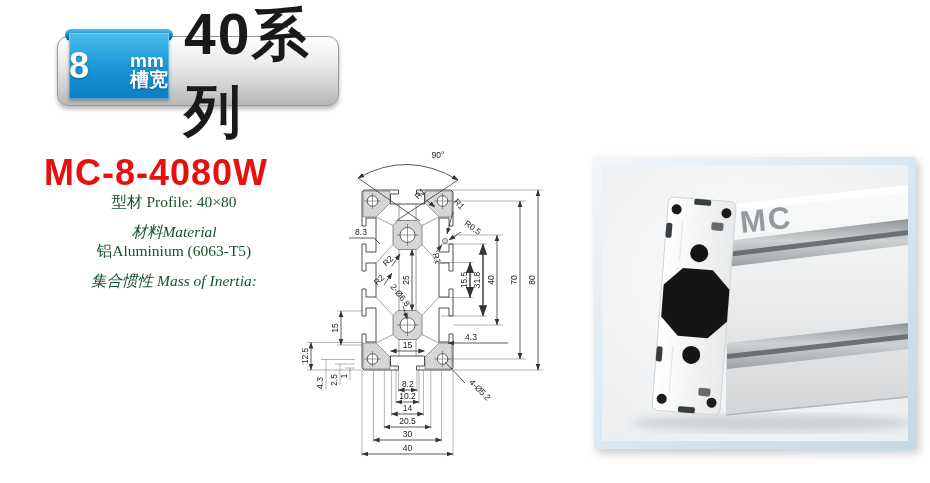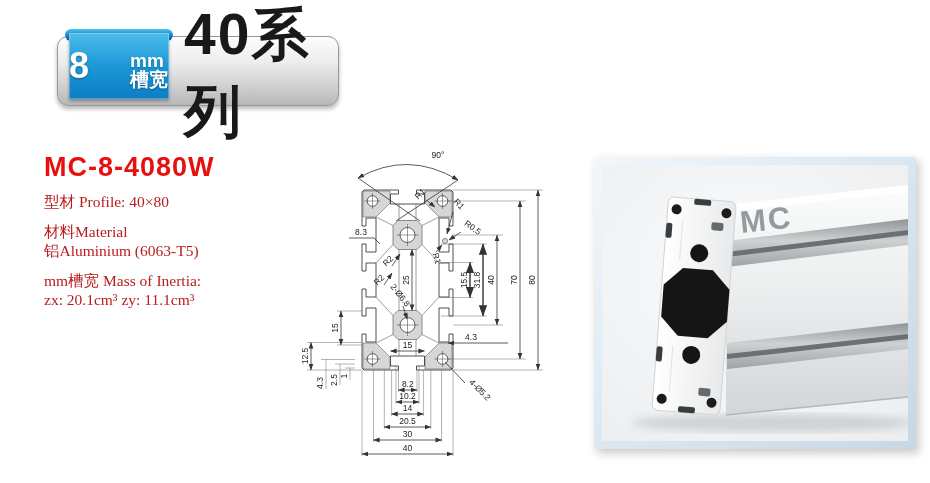--- a/index.html
+++ b/index.html
@@ -29,29 +29,29 @@
     position:absolute;left:0;right:0;top:4px;bottom:0;
     background:linear-gradient(180deg,#4cbdec 0%,#1b96d5 52%,#0c7ec4 100%);
     box-shadow:inset 0 0 0 1px rgba(255,255,255,.28), 0 2px 3px rgba(0,0,0,.3);
     display:flex;align-items:center;justify-content:center;
     color:#ffffff;text-shadow:0 1px 2px rgba(0,0,0,.35);
   }
   .slot-num{font-size:36px;font-weight:bold;line-height:1;}
   .slot-unit{font-size:19px;font-weight:bold;line-height:1;margin-top:8px;padding-left:41px;}
   
   .model-title{
-    position:absolute;left:44px;top:152px;font-size:27px;font-weight:bold;
+    position:absolute;left:44px;top:152px;font-size:36px;font-weight:bold;
     color:#e8100e;letter-spacing:1px;
   }
   .specs{
     position:absolute;left:44px;top:192px;width:260px;
     font-family:"Liberation Serif","DejaVu Serif",serif;
-    font-size:15.5px;color:#b91c1c;line-height:19px;
-  }
-  .spec-line.g{margin-top:11px;}
+    font-size:15.5px;color:#14532d;line-height:19px;text-align:center;
+  }
+  .spec-line.g{margin-top:11px;font-style:italic;}
   
   .drawing{position:absolute;left:295px;top:140px;}
   .drawing text{font-family:"Liberation Sans",sans-serif;fill:#222;}
   
   .photo-frame{
     position:absolute;left:594px;top:157px;width:322px;height:292px;
     background:linear-gradient(135deg,#f2f7fb 0%,#dde9f2 45%,#c6d7e4 100%);
     box-shadow:3px 4px 9px rgba(0,0,0,.22);
   }
   .photo-frame svg{position:absolute;left:8px;top:8px;}
@@ -68,22 +68,21 @@
         <span class="slot-unit">mm槽宽</span>
     </div>
   </div>
 </div>
 
 <div class="model-title">MC-8-4080W</div>
 <div class="specs">
   <div class="spec-line">型材 Profile: 40×80</div>
   <div class="spec-line g">材料Material</div>
   <div class="spec-line">铝Aluminium (6063-T5)</div>
-  <div class="spec-line g">mm槽宽 Mass of Inertia:</div>
-  <div class="spec-line">zx: 20.1cm³  zy: 11.1cm³</div>
+  <div class="spec-line g">集合惯性 Mass of Inertia:</div>
 </div>
 
 <svg class="drawing" width="265" height="335" viewBox="0 0 265 335">
   <defs>
     <marker id="ma" viewBox="0 0 10 10" refX="9" refY="5" markerWidth="8.5" markerHeight="8.5" orient="auto-start-reverse">
       <path d="M0,1.5 L9.5,5 L0,8.5 Z" fill="#333"></path>
     </marker>
   </defs>
 
   <path fill="#ffffff" stroke="#3c3c3c" stroke-width="0.9" d="M67,52 L69,50 L103.5,50 L103.5,54 L95.5,54 L95.5,64 L129.5,64 L129.5,54 L121.5,54 L121.5,50 L156,50 L158,52

